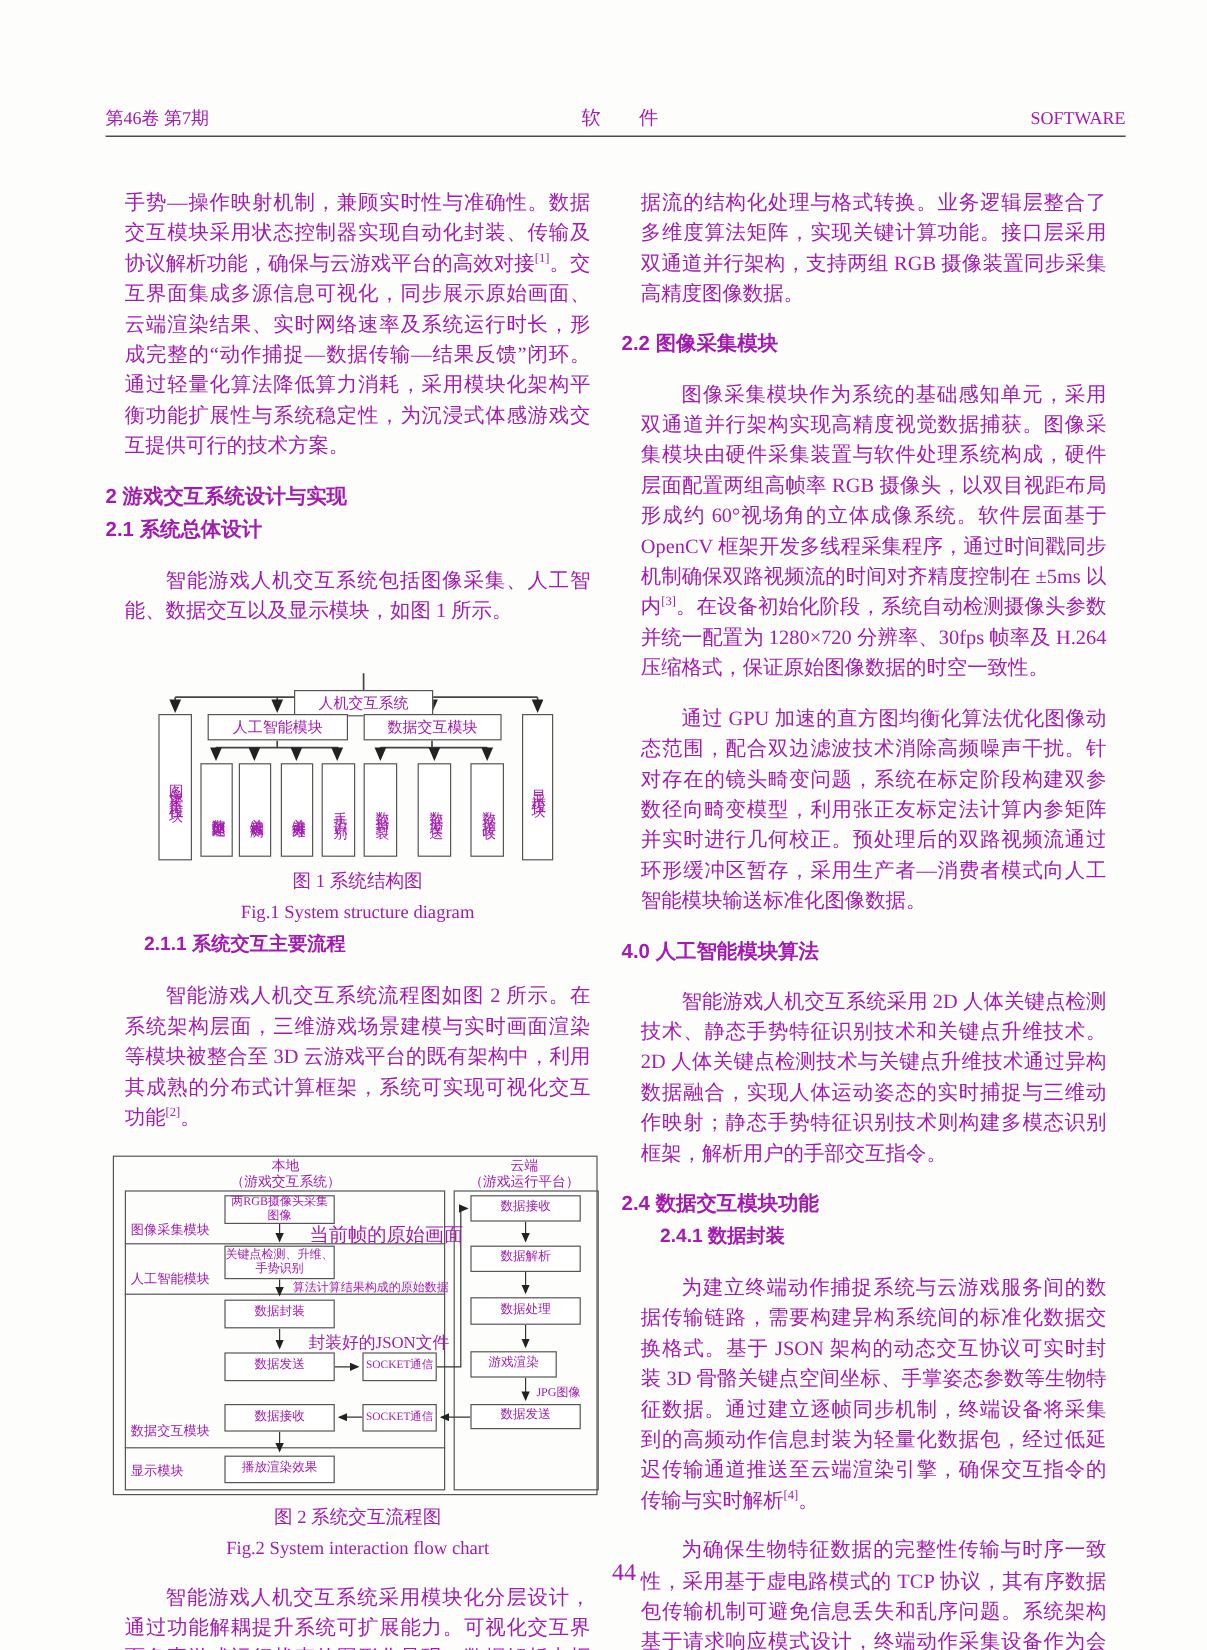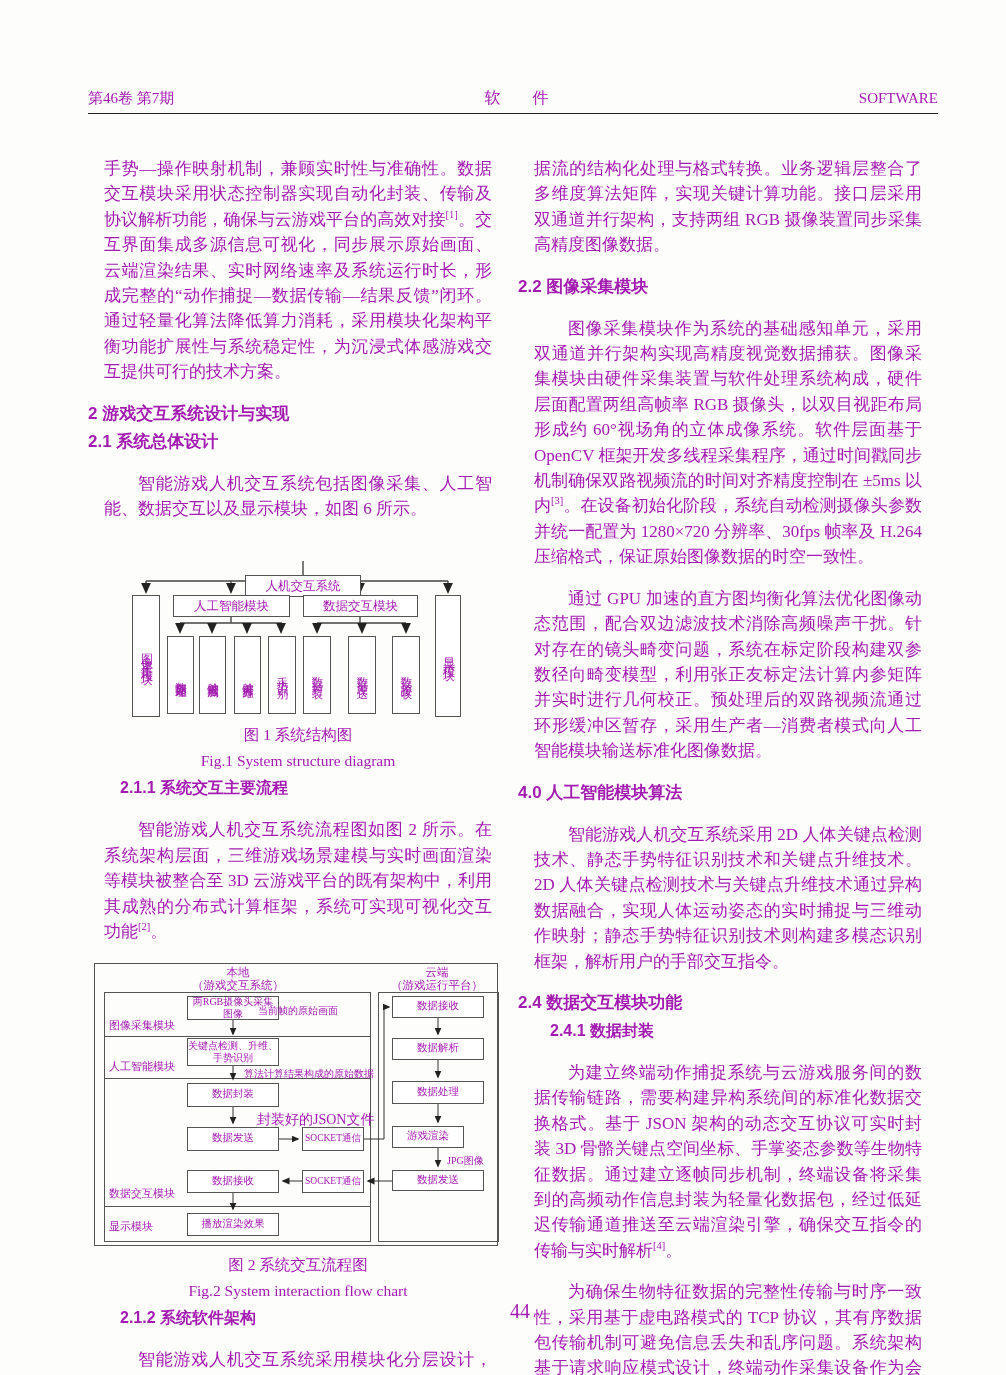--- a/index.html
+++ b/index.html
@@ -50,21 +50,21 @@
   </div>
   <div class="header-rule"></div>
 
   <div class="col col-left">
 
     <p class="body-p no-indent"><span>手势—操作映射机制，兼顾实时性与准确性。数据交互模块采用状态控制器实现自动化封装、传输及协议解析功能，确保与云游戏平台的高效对接</span><sup class="ref">[1]</sup><span>。交互界面集成多源信息可视化，同步展示原始画面、云端渲染结果、实时网络速率及系统运行时长，形成完整的“动作捕捉—数据传输—结果反馈”闭环。通过轻量化算法降低算力消耗，采用模块化架构平衡功能扩展性与系统稳定性，为沉浸式体感游戏交互提供可行的技术方案。</span></p>
 
     <h3 class="sec-h">2 游戏交互系统设计与实现</h3>
     <h4 class="sec-h">2.1 系统总体设计</h4>
 
-    <p class="body-p">智能游戏人机交互系统包括图像采集、人工智能、数据交互以及显示模块，如图 6 所示。</p>
+    <p class="body-p">智能游戏人机交互系统包括图像采集、人工智能、数据交互以及显示模块，如图 1 所示。</p>
 
     <div class="figwrap fig1">
       <svg class="figsvg" width="406" height="184">
         <defs>
           <marker id="ah1" markerWidth="9" markerHeight="8" refX="6.5" refY="3.5" orient="auto">
             <path d="M0,0 L8,3.5 L0,7 z" fill="#222"></path>
           </marker>
         </defs>
         <g stroke="#444" stroke-width="1.4" fill="none">
           <line x1="208" y1="24" x2="208" y2="44"></line>
@@ -159,29 +159,28 @@
       <div class="fbox" style="left:95px;top:209px;width:92px;height:23px;">数据接收</div>
       <div class="fbox" style="left:95px;top:252px;width:92px;height:23px;">播放渲染效果</div>
       <div class="fbox" style="left:210px;top:166px;width:62px;height:24px;font-size:9.5px;">SOCKET通信</div>
       <div class="fbox" style="left:210px;top:209px;width:62px;height:23px;font-size:9.5px;">SOCKET通信</div>
       <div class="fbox" style="left:300px;top:35px;width:92px;height:22px;">数据接收</div>
       <div class="fbox" style="left:300px;top:77px;width:92px;height:22px;">数据解析</div>
       <div class="fbox" style="left:300px;top:120px;width:92px;height:23px;">数据处理</div>
       <div class="fbox" style="left:300px;top:165px;width:72px;height:22px;">游戏渲染</div>
       <div class="fbox" style="left:300px;top:209px;width:92px;height:21px;">数据发送</div>
 
-      <div class="f2label" style="left:166px;top:44px;font-size:10px;">当前帧的原始画面</div>
+      <div class="f2label" style="left:166px;top:60px;font-size:16px;">当前帧的原始画面</div>
       <div class="f2label" style="left:152px;top:107px;font-size:10px;">算法计算结果构成的原始数据</div>
       <div class="f2label" style="left:165px;top:151px;font-size:14px;">封装好的JSON文件</div>
       <div class="f2label" style="left:355px;top:194px;font-size:10px;">JPG图像</div>
     </div>
     <p class="fig-caption">图 2  系统交互流程图</p>
     <p class="fig-caption">Fig.2  System interaction flow chart</p>
 
-    <h4 class="sec-h sub-h">2.1.2 系统软件架构</h4>
 
     <p class="body-p">智能游戏人机交互系统采用模块化分层设计，通过功能解耦提升系统可扩展能力。可视化交互界面负责游戏运行状态的图形化呈现，数据解析中枢则完成交互数</p>
   </div>
 
   <div class="col col-right">
 
     <p class="body-p no-indent">据流的结构化处理与格式转换。业务逻辑层整合了多维度算法矩阵，实现关键计算功能。接口层采用双通道并行架构，支持两组 RGB 摄像装置同步采集高精度图像数据。</p>
 
     <h4 class="sec-h">2.2 图像采集模块</h4>
 

